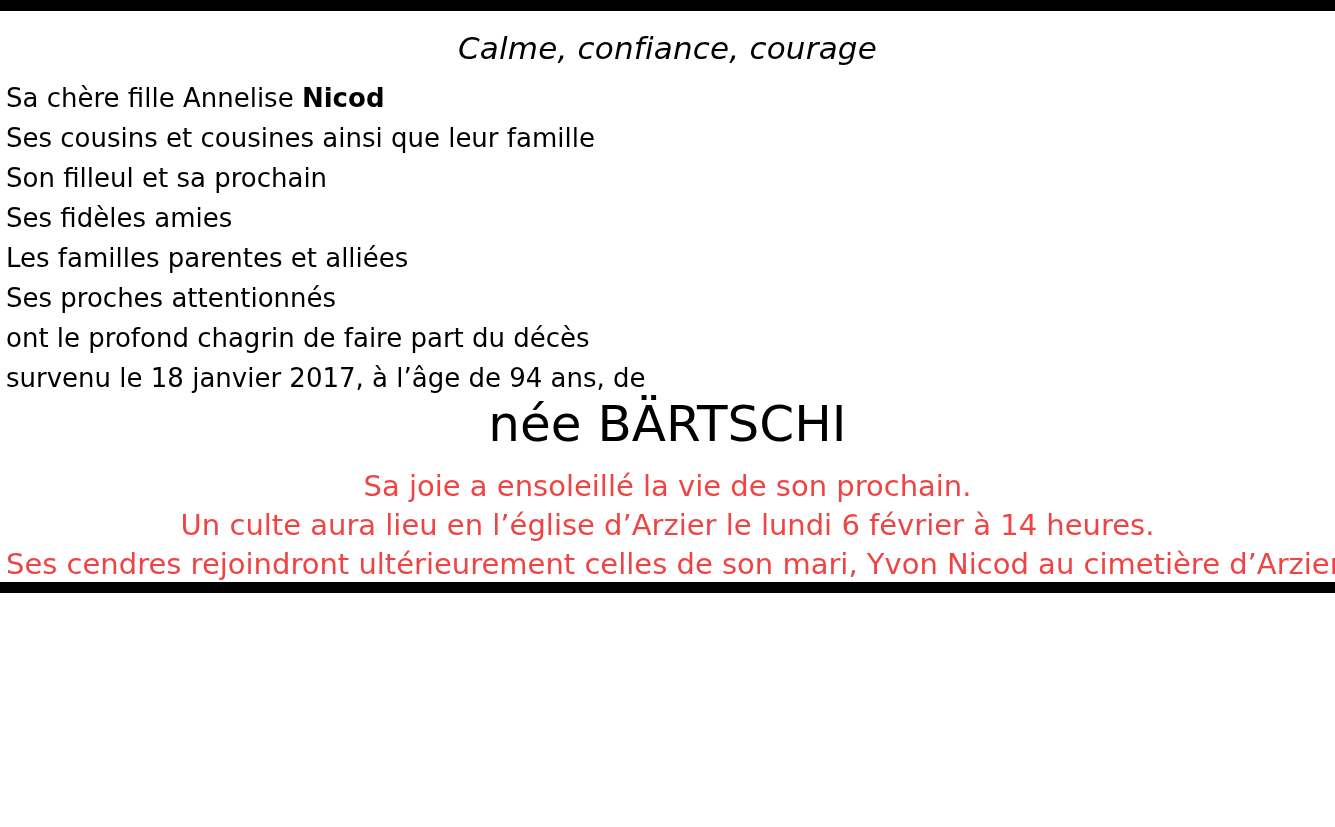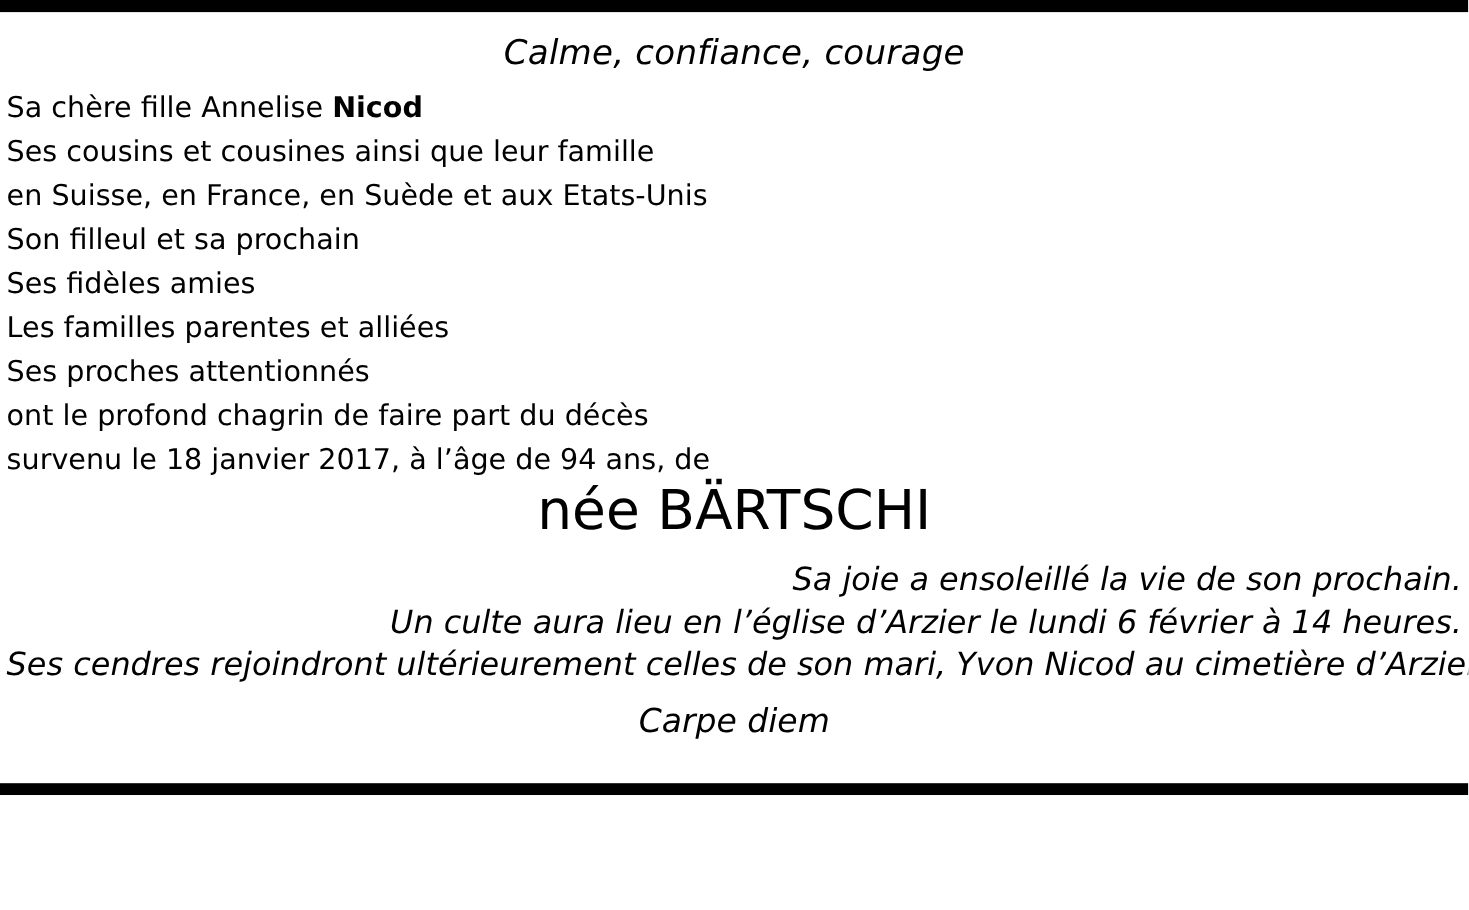--- a/index.html
+++ b/index.html
@@ -6,21 +6,21 @@
     margin: 0;
     padding: 0;
     background: #ffffff;
   }
   body {
     font-family: "DejaVu Sans", "Liberation Sans", sans-serif;
   }
   .notice {
     position: relative;
     width: 1335px;
-    height: 723px;
+    height: 593px;
     background: #ffffff;
     box-sizing: border-box;
     overflow: hidden;
   }
   .rule {
     width: 100%;
     background: #000000;
   }
   .rule-top {
     height: 11px;
@@ -69,23 +69,22 @@
     text-align: center;
     font-weight: 400;
     font-size: 50px;
     line-height: 1.05;
     margin-top: 0;
     margin-bottom: 16px;
   }
   .closing {
     font-size: 29px;
     line-height: 39px;
-    color: #000000;
-    text-align: right;
-    font-style: italic;
+    color: #ef4444;
+    text-align: center;
   }
   .closing div {
     white-space: nowrap;
   }
   .epilogue {
     text-align: center;
     font-style: italic;
     font-size: 30px;
     margin-top: 14px;
   }
@@ -97,21 +96,20 @@
 
   <div class="rule rule-top"></div>
 
   <div class="body-area">
 
     <div class="epigraph">Calme, confiance, courage</div>
 
     <div class="lines">
       <div><span>Sa chère fille Annelise </span><b>Nicod</b></div>
       <div>Ses cousins et cousines ainsi que leur famille</div>
-      <div>en Suisse, en France, en Suède et aux Etats-Unis</div>
       <div>Son filleul et sa prochain</div>
       <div>Ses fidèles amies</div>
       <div>Les familles parentes et alliées</div>
       <div>Ses proches attentionnés</div>
       <div>ont le profond chagrin de faire part du décès</div>
       <div>survenu le 18 janvier 2017, à l’âge de 94 ans, de</div>
     </div>
 
     <div class="deceased-maiden">née BÄRTSCHI</div>
 

